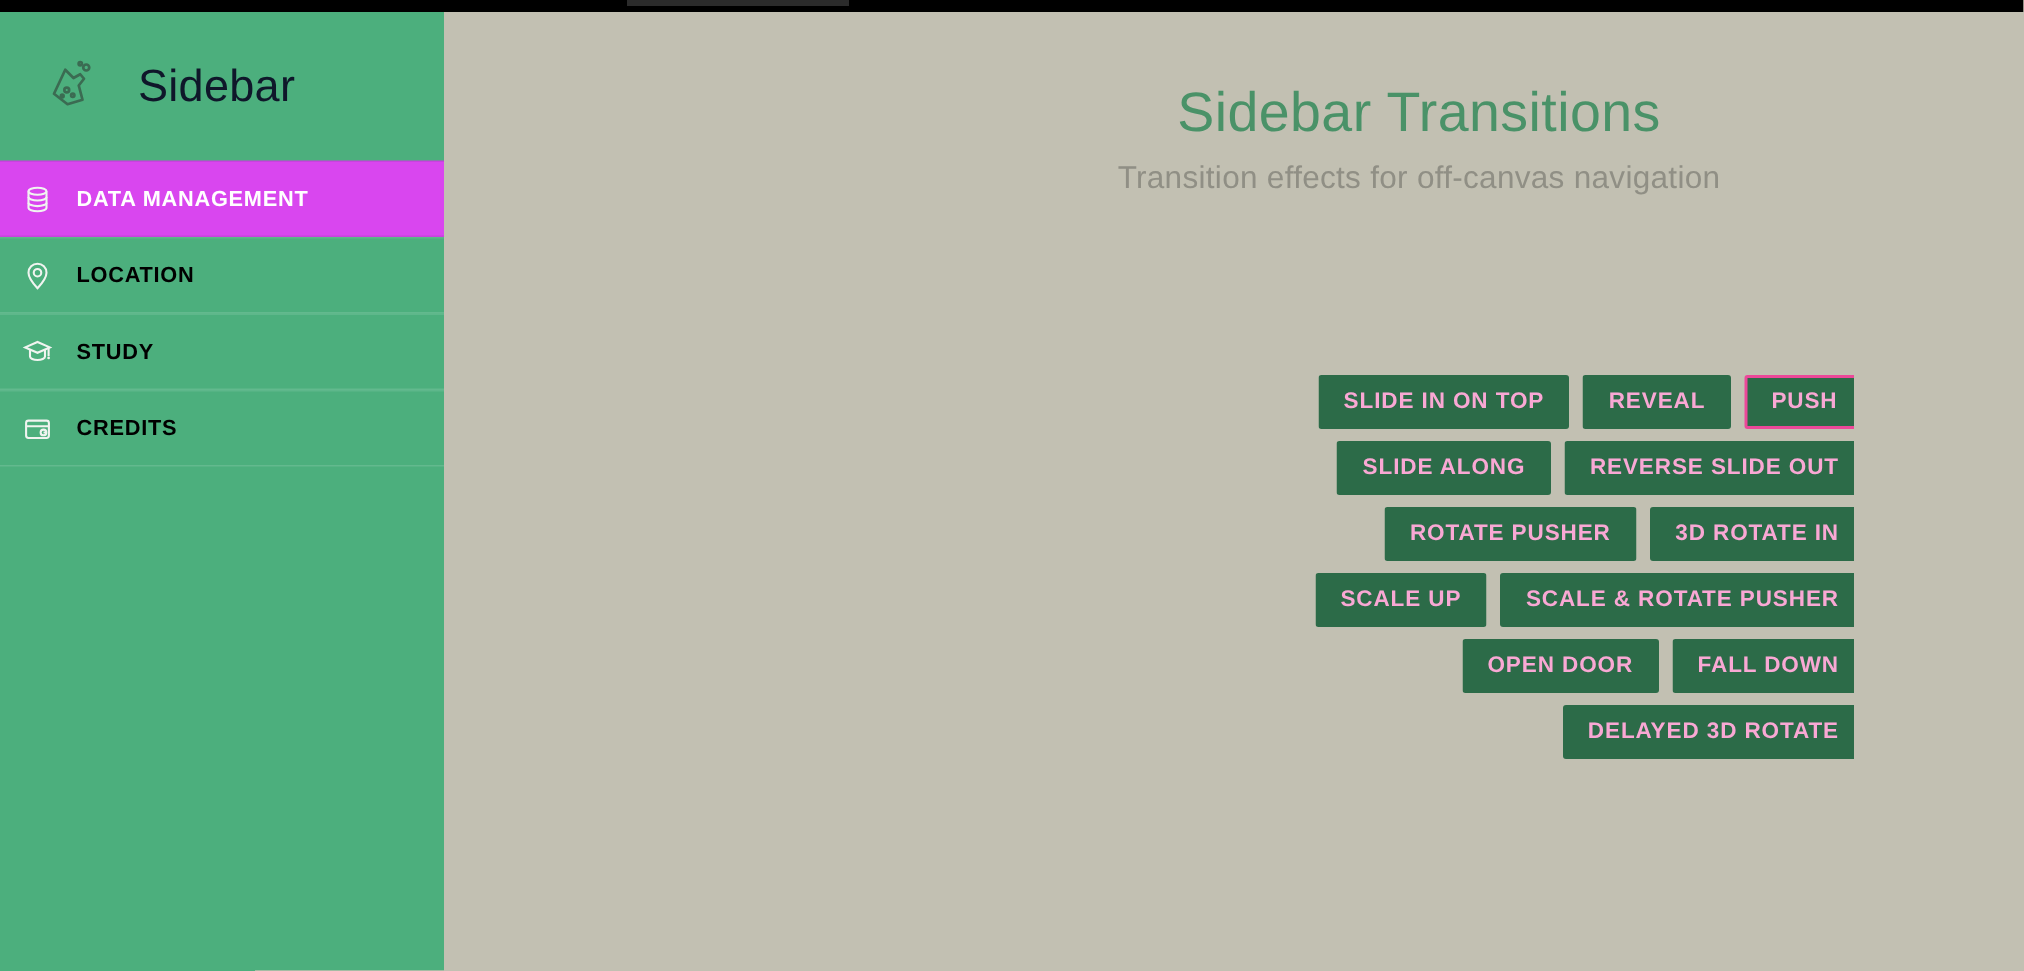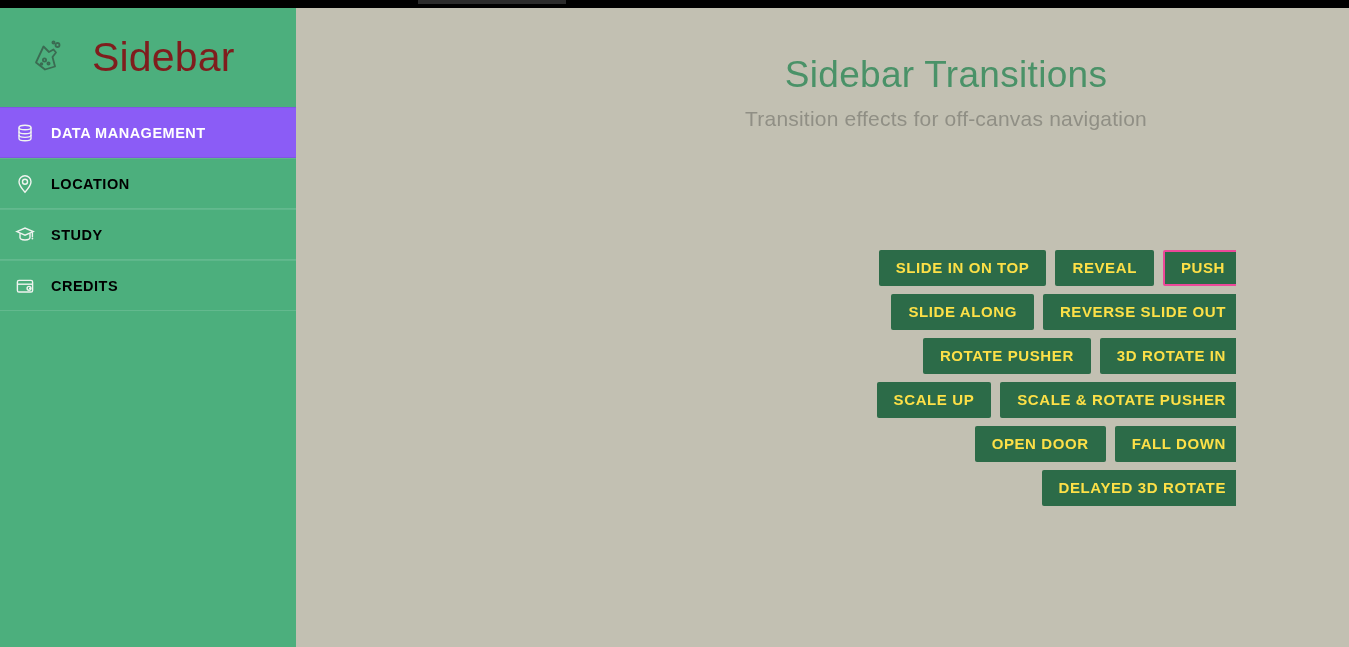--- a/index.html
+++ b/index.html
@@ -59,44 +59,44 @@
     width: 50px;
     height: 50px;
     display: flex;
     align-items: center;
     justify-content: center;
     color: #3b6b52;
     flex: none;
   }
 
   .sidebar-title {
-    font-size: 41px;
+    font-size: 30px;
     font-weight: 300;
-    color: #7f1d1d;
+    color: #0f172a;
     letter-spacing: 0.2px;
   }
 
   .sidebar-nav {
     display: block;
   }
 
   .nav-item {
     height: 51px;
     display: flex;
     align-items: center;
     padding-left: 14px;
     gap: 15px;
     border-bottom: 1px solid rgba(255,255,255,0.13);
     border-top: 1px solid rgba(255,255,255,0.10);
     cursor: pointer;
     position: relative;
   }
 
   .nav-item.active {
-    background: #8b5cf6;
+    background: #d946ef;
     border-top-color: rgba(0,0,0,0.07);
     border-bottom-color: rgba(0,0,0,0.07);
   }
 
   .nav-icon {
     width: 22px;
     height: 22px;
     flex: none;
     display: flex;
     align-items: center;
@@ -181,21 +181,21 @@
   .btn-row {
     display: flex;
     justify-content: flex-end;
     gap: 9px;
     margin-bottom: 8px;
     width: 100%;
   }
 
   .fx-btn {
     background: #2c6b48;
-    color: #fde047;
+    color: #f9a8d4;
     border: 1px solid transparent;
     font-family: "Liberation Sans", sans-serif;
     font-size: 15px;
     font-weight: 700;
     letter-spacing: 0.6px;
     text-transform: uppercase;
     padding: 0 16px;
     height: 36px;
     line-height: 34px;
     border-radius: 2px;

